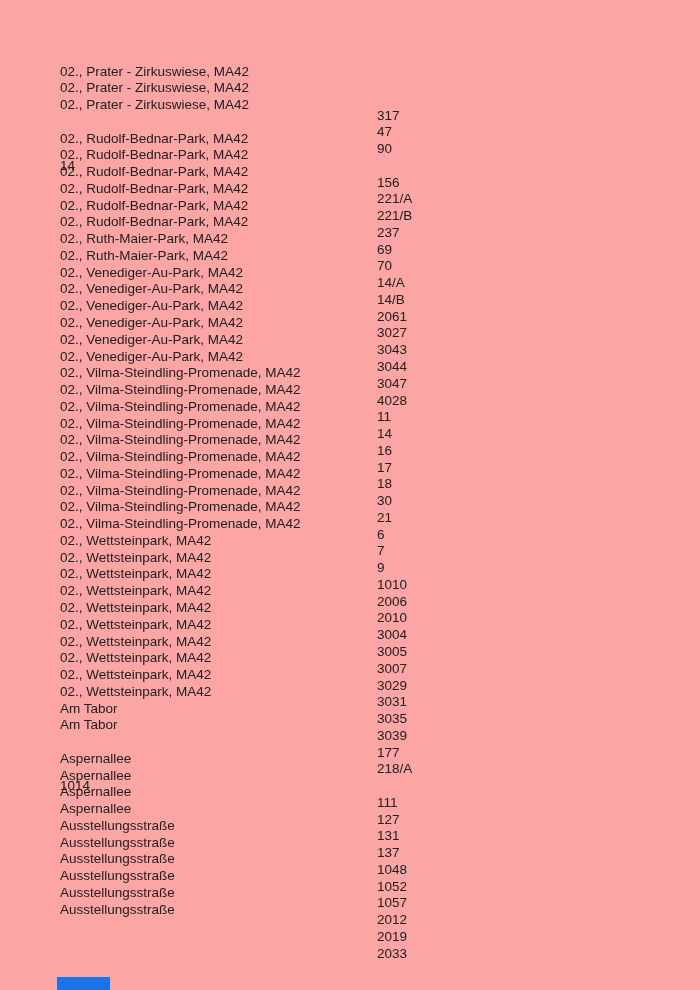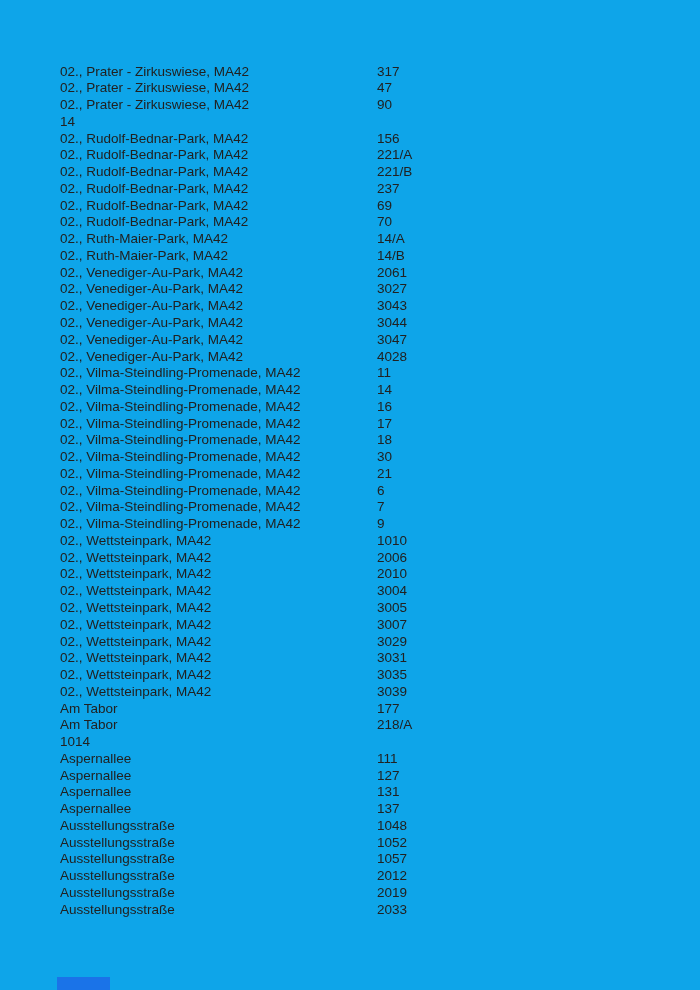--- a/index.html
+++ b/index.html
@@ -28,33 +28,34 @@
     line-height: 16.78px;
     font-size: 13.5px;
     white-space: nowrap;
   }
   .loc {
     width: 317px;
     flex: 0 0 317px;
   }
   .num {
     flex: 0 0 auto;
+    margin-top: 44px;
   }
   .indicator {
     position: absolute;
     left: 57px;
     top: 977px;
     width: 53px;
     height: 13px;
   }
 </style>
 </head>
 <body>
 
-<div class="page" style="background: #0ea5e9; color: rgb(33, 33, 33);">
+<div class="page" style="background: #fca5a5; color: rgb(33, 33, 33);">
   <div class="rows">
       <div class="row">
         <span class="loc">02., Prater - Zirkuswiese, MA42</span>
         <span class="num">317</span>
       </div>
       <div class="row">
         <span class="loc">02., Prater - Zirkuswiese, MA42</span>
         <span class="num">47</span>
       </div>
       <div class="row">

